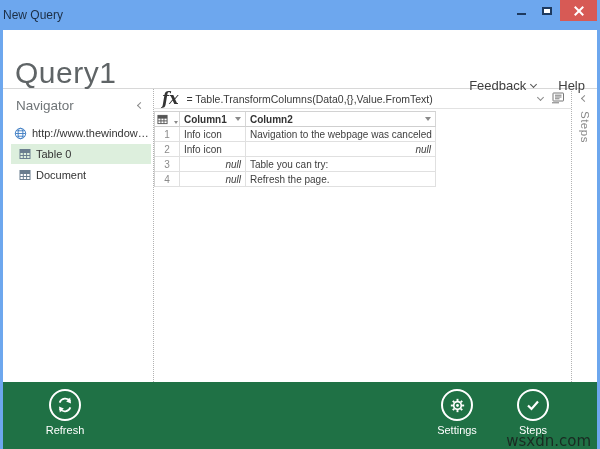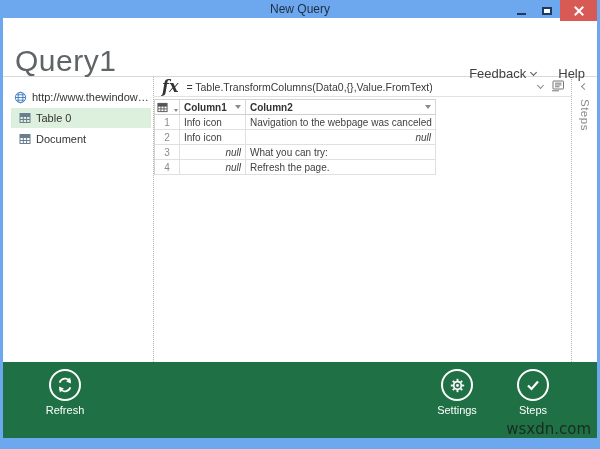--- a/index.html
+++ b/index.html
@@ -3,21 +3,21 @@
 <meta charset="utf-8">
 <style>
   * { margin:0; padding:0; box-sizing:border-box; }
   html,body { background:#fff; }
   body { font-family:"Liberation Sans","DejaVu Sans",sans-serif; }
 
   .window { position:relative; width:600px; height:449px; background:#6da7ee;
             padding:0 3px 7px 3px; overflow:hidden; }
 
   
-  .titlebar { position:relative; height:18px; display:flex; align-items:center; justify-content:center; }
+  .titlebar { position:relative; height:30px; display:flex; align-items:center; justify-content:flex-start; }
   .titlebar .title { font-size:12px; color:#1c2e44; }
   .win-controls { position:absolute; right:0; top:0; height:21px; display:flex; align-items:center; }
   .wc-btn { width:26px; height:21px; display:flex; align-items:center; justify-content:center; cursor:default; }
   .glyph-min { width:9px; height:2px; background:#1e3a5f; margin-top:6px; }
   .glyph-max { width:10px; height:8px; border:2px solid #1e3a5f; background:#fff; }
   .wc-close { width:37px; height:21px; background:#d75a55; display:flex; align-items:center; justify-content:center; }
   .glyph-x { position:relative; width:10px; height:10px; }
   .glyph-x::before,.glyph-x::after { content:""; position:absolute; left:4px; top:-1px; width:2px; height:12px; background:#fff; }
   .glyph-x::before { transform:rotate(45deg); }
   .glyph-x::after { transform:rotate(-45deg); }
@@ -67,21 +67,21 @@
   .filter-caret { width:0; height:0; border-left:3.5px solid transparent; border-right:3.5px solid transparent; border-top:4px solid #8a8a8a; margin-left:4px; }
   .corner-caret { position:absolute; right:1px; bottom:2px; width:0; height:0; border-left:2.5px solid transparent; border-right:2.5px solid transparent; border-top:3px solid #8a8a8a; }
   .rownum { justify-content:center; color:#8a8a8a; padding:0; }
   .nullv { font-style:italic; justify-content:flex-end; }
 
   
   .steps-rail { width:25px; flex:none; display:flex; flex-direction:column; align-items:center; padding-top:7px; }
   .steps-label { margin-top:10px; writing-mode:vertical-rl; font-size:11.5px; color:#8a8a8a; letter-spacing:.5px; }
 
   
-  .footer { height:76px; flex:none; background:#1f7145; position:relative; }
+  .footer { height:68px; flex:none; background:#1f7145; position:relative; }
   .fbtn { position:absolute; top:7px; width:56px; display:flex; flex-direction:column; align-items:center; cursor:default; }
   .fbtn .ring { width:32px; height:32px; border:2px solid #fff; border-radius:50%; display:flex; align-items:center; justify-content:center; }
   .fbtn .flabel { margin-top:3px; font-size:11px; color:#fff; }
   .fbtn.refresh { left:34px; }
   .fbtn.settings { left:426px; }
   .fbtn.done { left:502px; }
 
   .watermark { position:absolute; right:6px; bottom:0px; font-size:15px; color:rgba(25,25,25,.8);
                font-family:"DejaVu Sans",sans-serif; }
 </style>
@@ -116,20 +116,24 @@
         </span>
         <span class="hdr-link">
           <span>Help</span>
         </span>
       </div>
     </div>
 
     <div class="main">
 
       <div class="navigator">
+        <div class="nav-head">
+          <span class="nav-title">Navigator</span>
+          <span class="chev left dim"></span>
+        </div>
         <div class="nav-item">
           <span class="nav-icon">
             <svg width="13" height="13" viewBox="0 0 14 14">
                 <g fill="none" stroke="#3f7dc4" stroke-width="1">
                   <circle cx="7" cy="7" r="5.6"></circle>
                   <ellipse cx="7" cy="7" rx="2.6" ry="5.6"></ellipse>
                   <line x1="1.4" y1="7" x2="12.6" y2="7"></line>
                   <line x1="2.4" y1="4.1" x2="11.6" y2="4.1"></line>
                   <line x1="2.4" y1="9.9" x2="11.6" y2="9.9"></line>
                 </g>
@@ -218,21 +222,21 @@
             <div class="gcell rownum">1</div>
             <div class="gcell">Info icon</div>
             <div class="gcell">Navigation to the webpage was canceled</div>
 
             <div class="gcell rownum">2</div>
             <div class="gcell">Info icon</div>
             <div class="gcell nullv">null</div>
 
             <div class="gcell rownum">3</div>
             <div class="gcell nullv">null</div>
-            <div class="gcell">What you can try:</div>
+            <div class="gcell">Table you can try:</div>
 
             <div class="gcell rownum">4</div>
             <div class="gcell nullv">null</div>
             <div class="gcell">Refresh the page.</div>
           </div>
         </div>
       </div>
 
       <div class="vdiv"></div>
 

